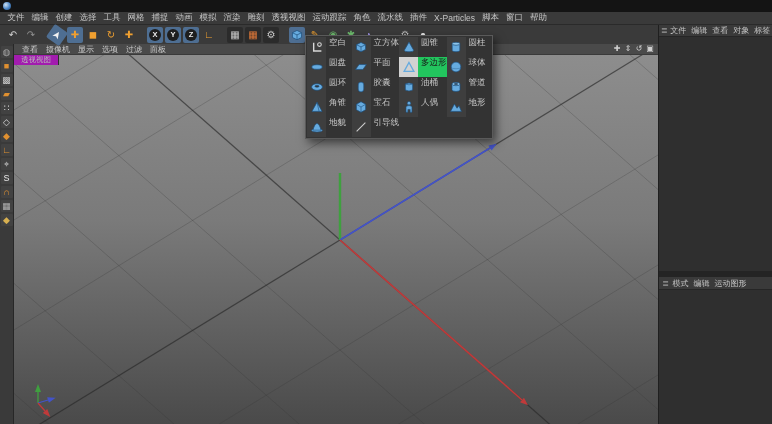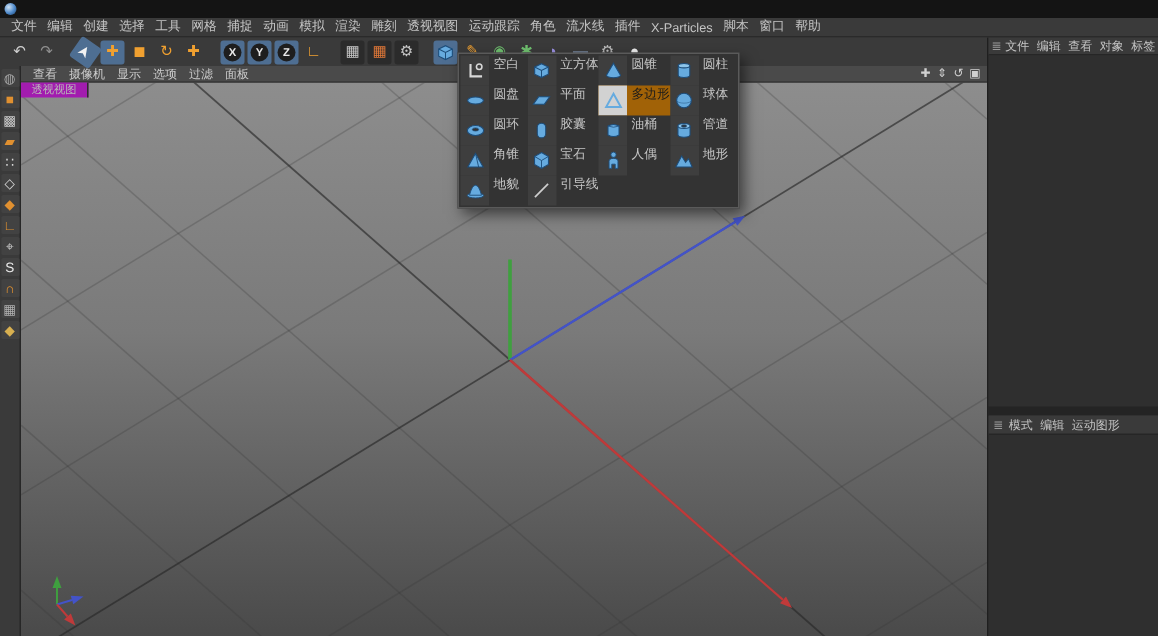--- a/index.html
+++ b/index.html
@@ -46,21 +46,21 @@
   .rp-splitter{position:absolute;left:0;top:247px;width:114px;height:6px;background:#242424;}
   .am-header{position:absolute;left:0;top:253px;width:114px;}
   .am-content{position:absolute;left:0;top:266px;width:114px;height:134px;background:#2f2f2f;}
   .prim-menu{position:absolute;left:305px;top:35px;width:188px;background:#333333;
     border:1px solid #5a5a5a;box-shadow:3px 4px 9px rgba(0,0,0,.55);z-index:50;
     display:grid;grid-template-columns:repeat(4,1fr);padding:1px;}
   .prim-item{display:flex;height:20px;cursor:default;}
   .prim-icon{width:19px;height:20px;background:#3e3e3e;display:flex;align-items:center;
     justify-content:center;flex:0 0 auto;}
   .prim-label{font-size:8.5px;color:#c6c6c6;padding-left:3px;white-space:nowrap;}
-  .prim-item.hl{background:#a16207;}
+  .prim-item.hl{background:#22c55e;}
   .prim-item.hl .prim-icon{background:#d2d2d2;}
   .prim-item.hl .prim-label{color:#1b1b1b;}
 </style>
 </head>
 <body>
 
 <div class="titlebar">
   <span class="logo"></span>
 </div>
 

